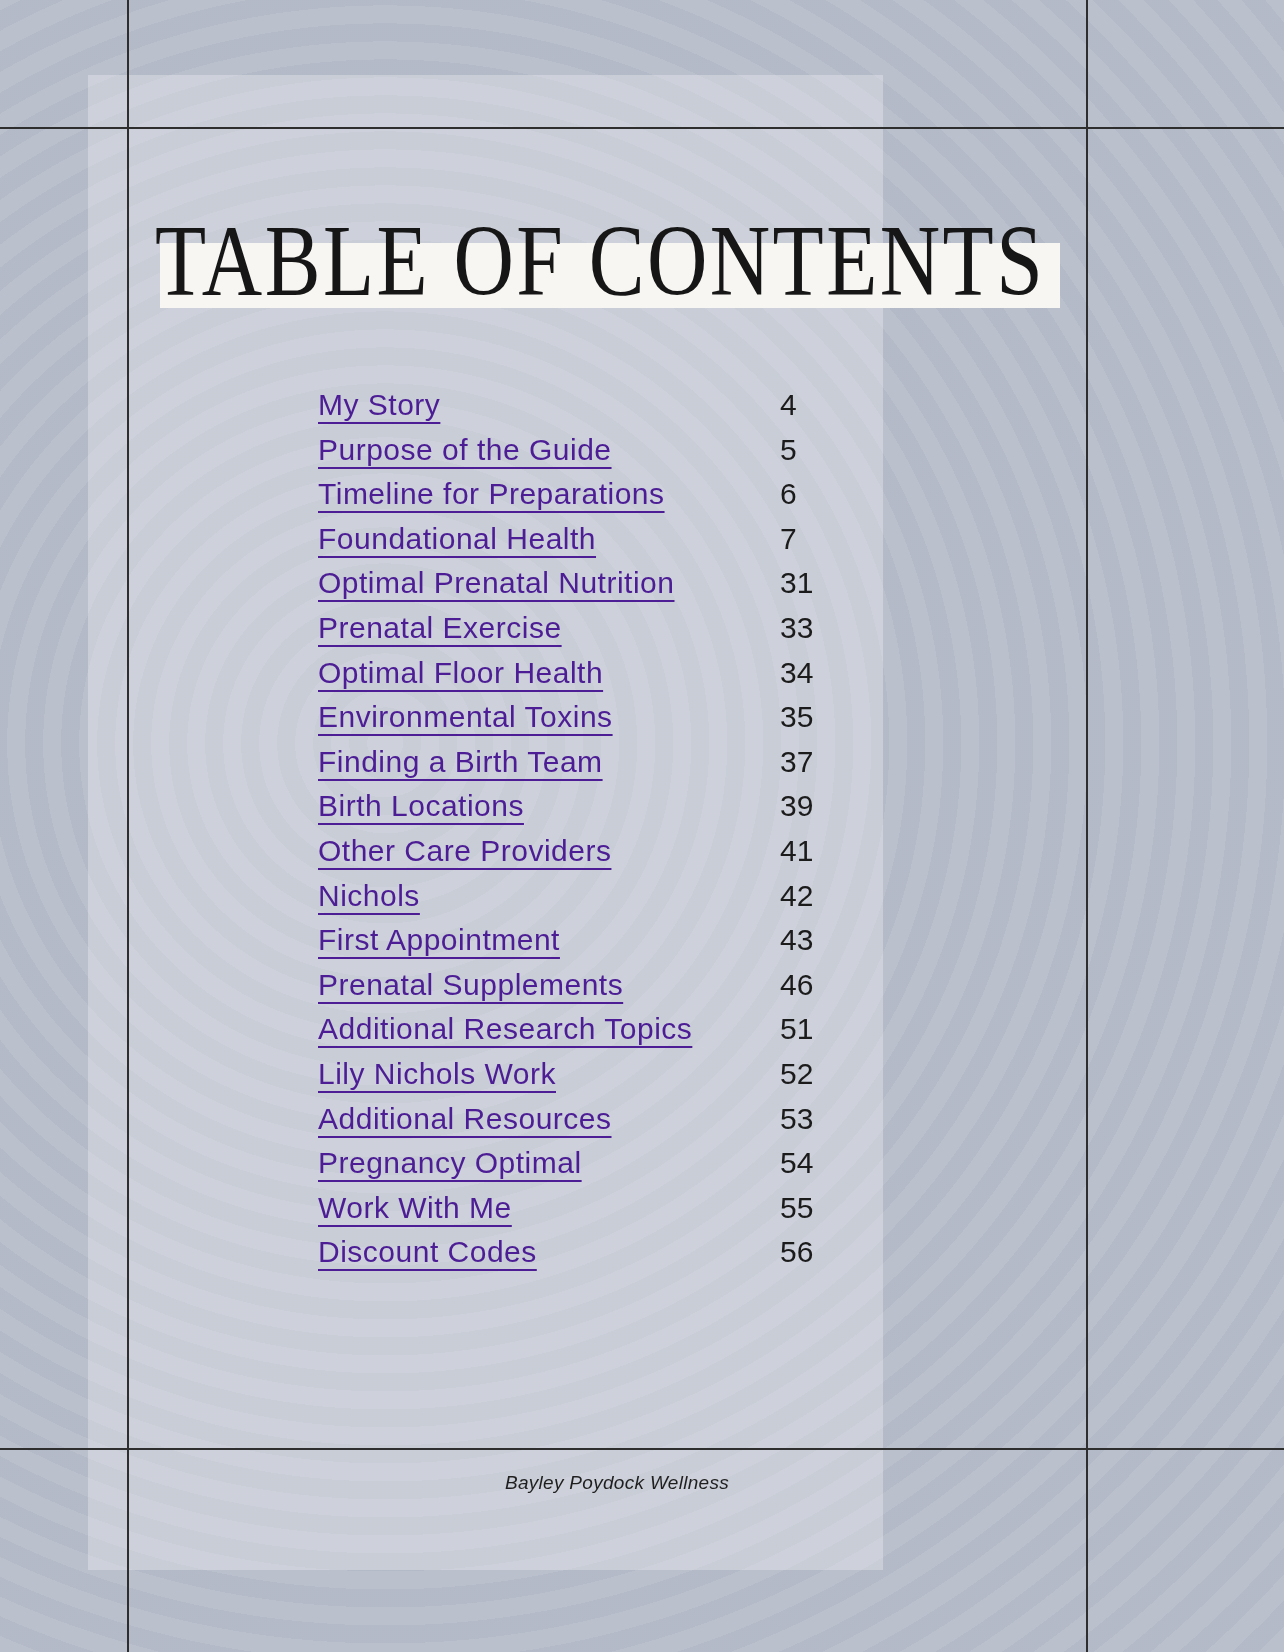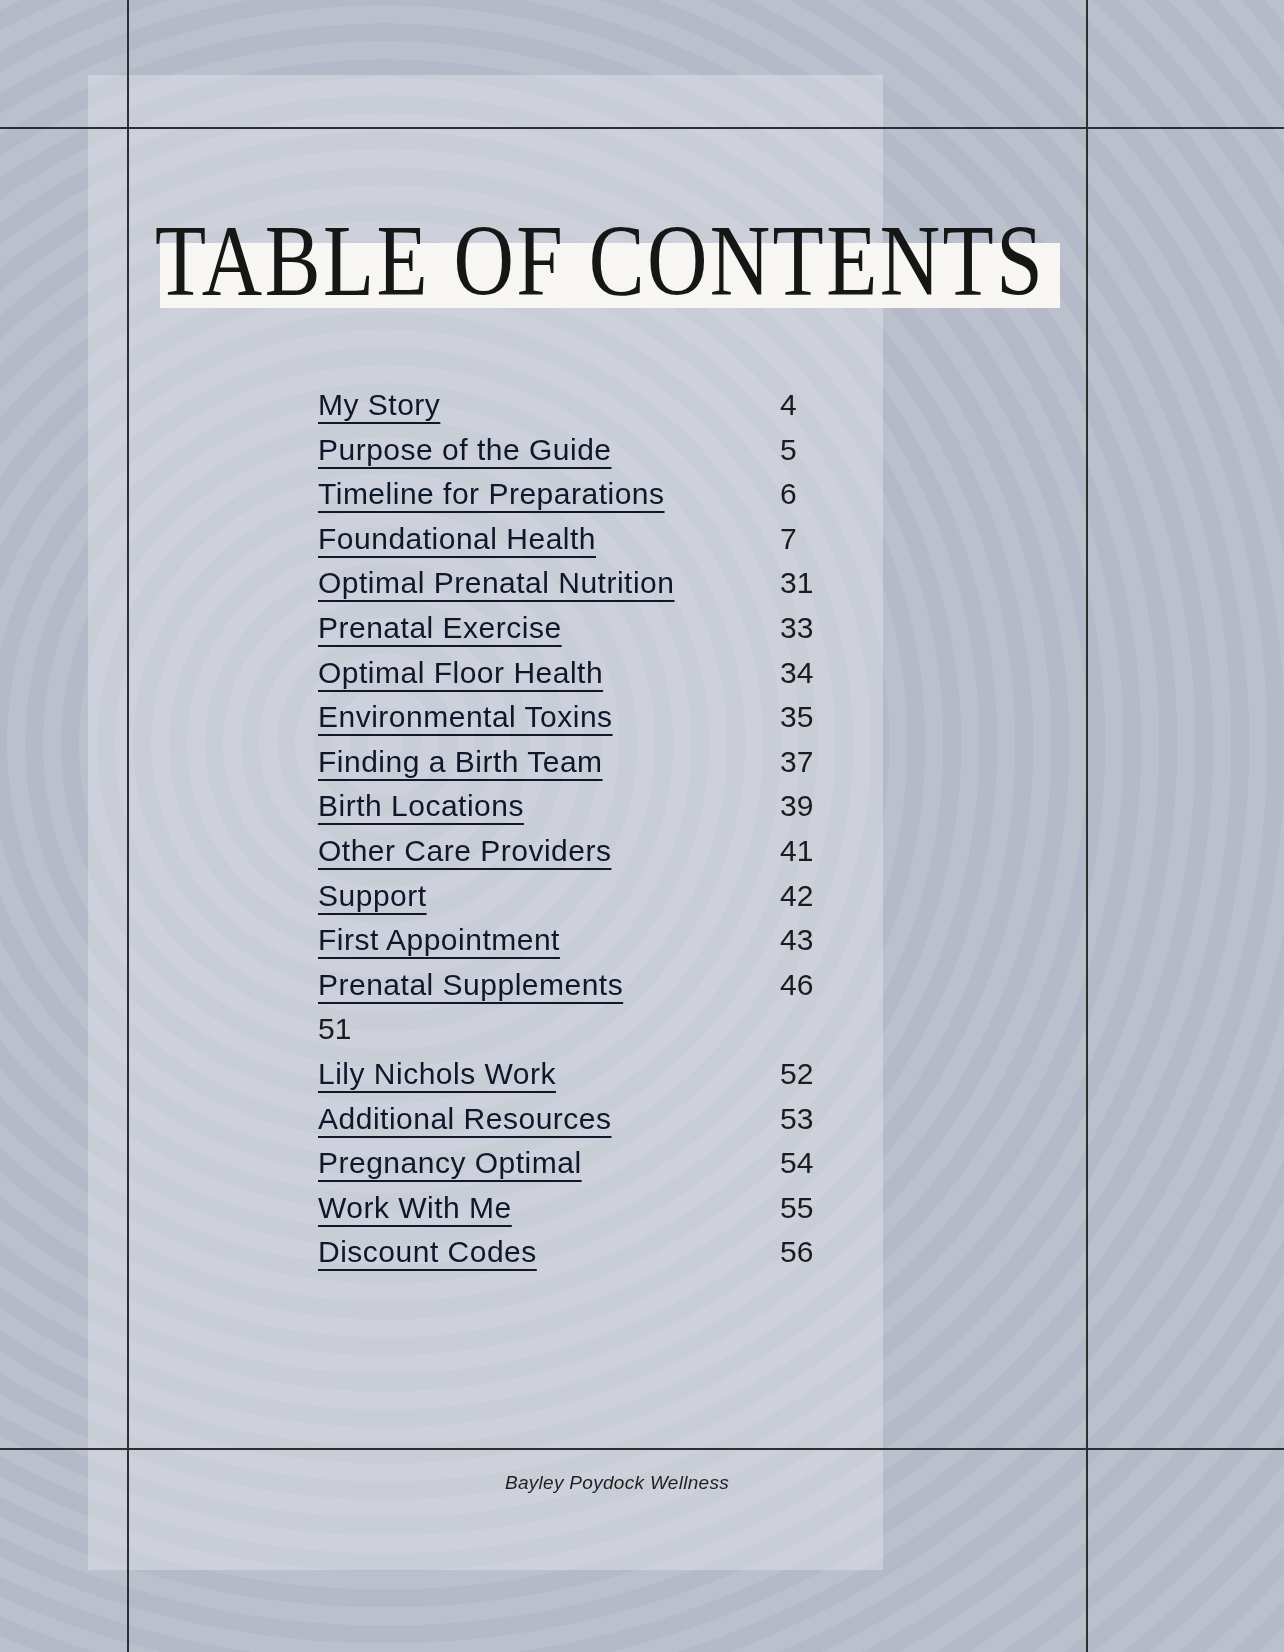--- a/index.html
+++ b/index.html
@@ -80,21 +80,21 @@
     width: 560px;
   }
   .toc-row {
     display: grid;
     grid-template-columns: 462px auto;
     align-items: baseline;
     height: 44.6px;
   }
   .toc-label {
     font-size: 30px;
-    color: #0f172a;
+    color: #4c1d95;
     letter-spacing: 0.5px;
     text-decoration: underline;
     text-decoration-thickness: 2px;
     text-underline-offset: 7px;
     cursor: pointer;
     white-space: nowrap;
   }
   .toc-page {
     font-size: 30px;
     color: #1b1b1b;
@@ -170,32 +170,33 @@
       </div>
       <div class="toc-row">
         <span class="toc-label">Birth Locations</span>
         <span class="toc-page">39</span>
       </div>
       <div class="toc-row">
         <span class="toc-label">Other Care Providers</span>
         <span class="toc-page">41</span>
       </div>
       <div class="toc-row">
-        <span class="toc-label">Support</span>
+        <span class="toc-label">Nichols</span>
         <span class="toc-page">42</span>
       </div>
       <div class="toc-row">
         <span class="toc-label">First Appointment</span>
         <span class="toc-page">43</span>
       </div>
       <div class="toc-row">
         <span class="toc-label">Prenatal Supplements</span>
         <span class="toc-page">46</span>
       </div>
       <div class="toc-row">
+        <span class="toc-label">Additional Research Topics</span>
         <span class="toc-page">51</span>
       </div>
       <div class="toc-row">
         <span class="toc-label">Lily Nichols Work</span>
         <span class="toc-page">52</span>
       </div>
       <div class="toc-row">
         <span class="toc-label">Additional Resources</span>
         <span class="toc-page">53</span>
       </div>

